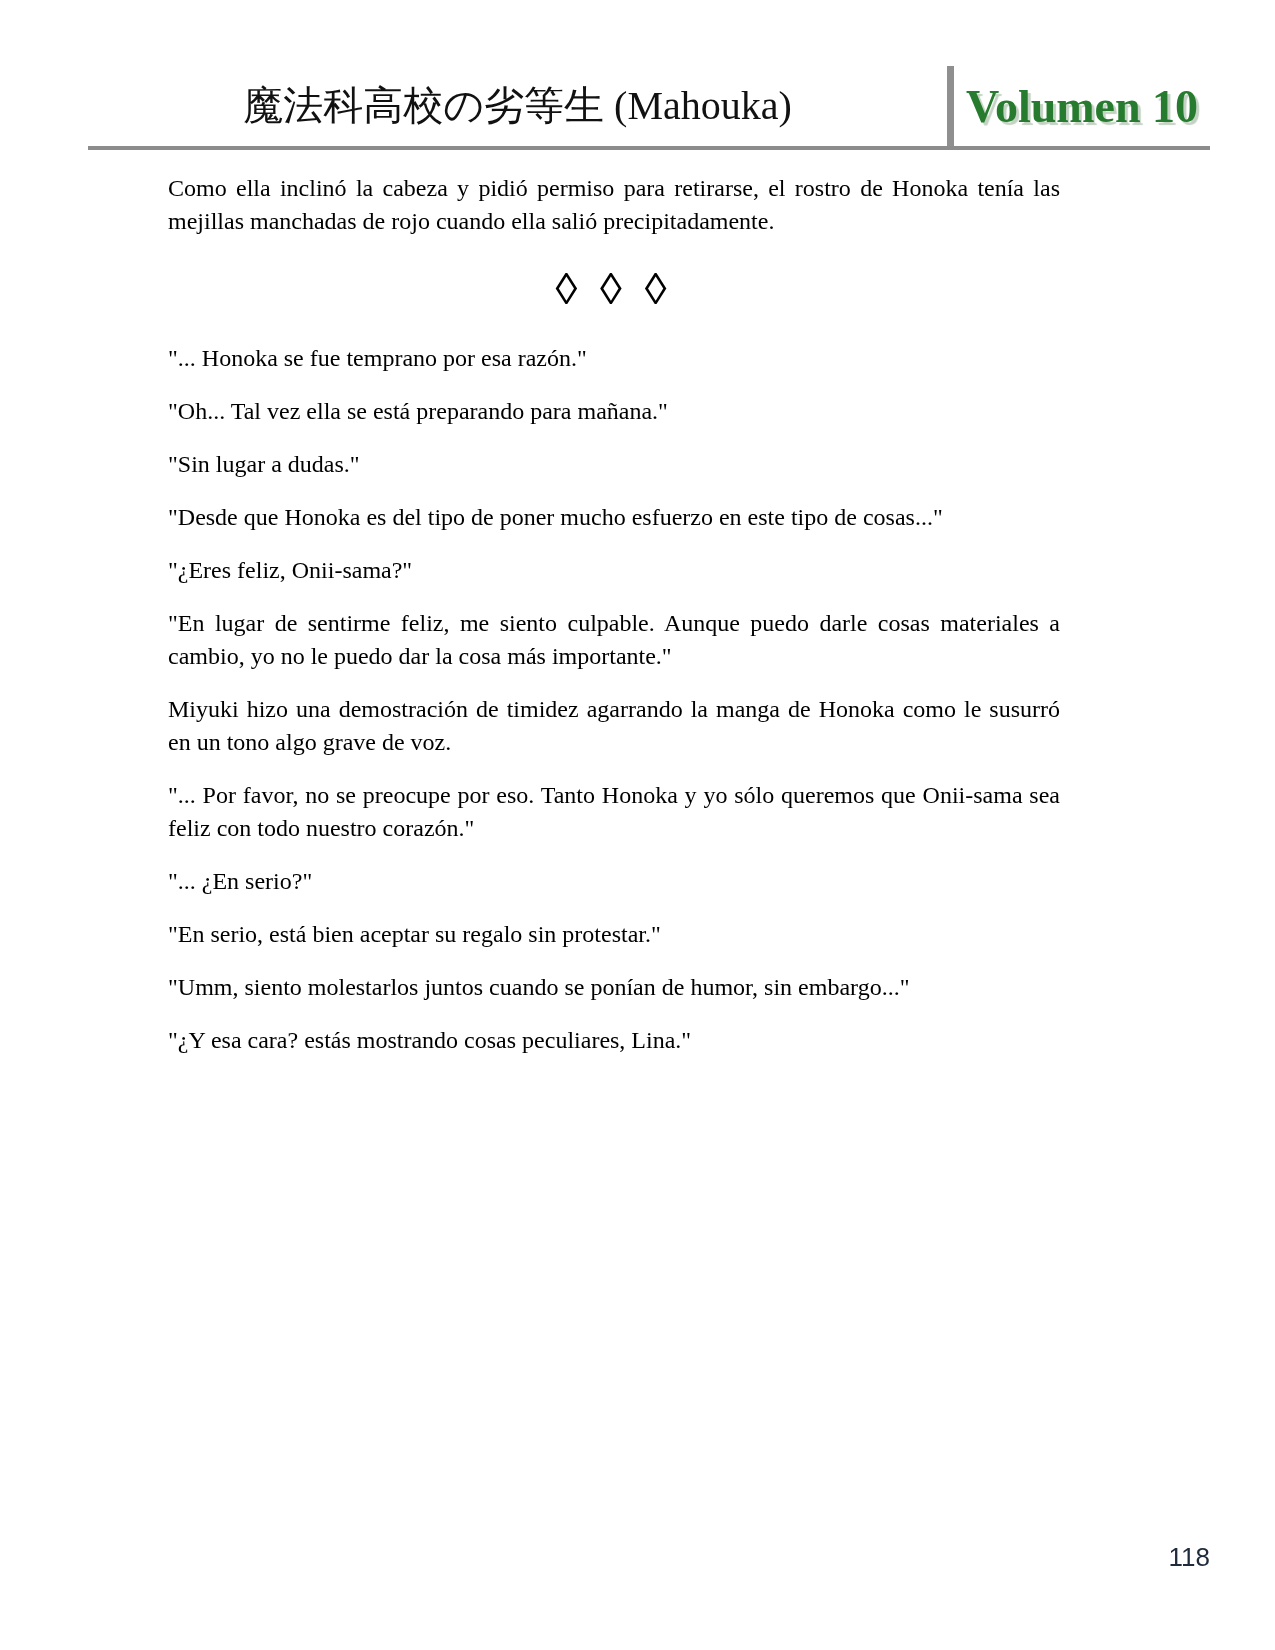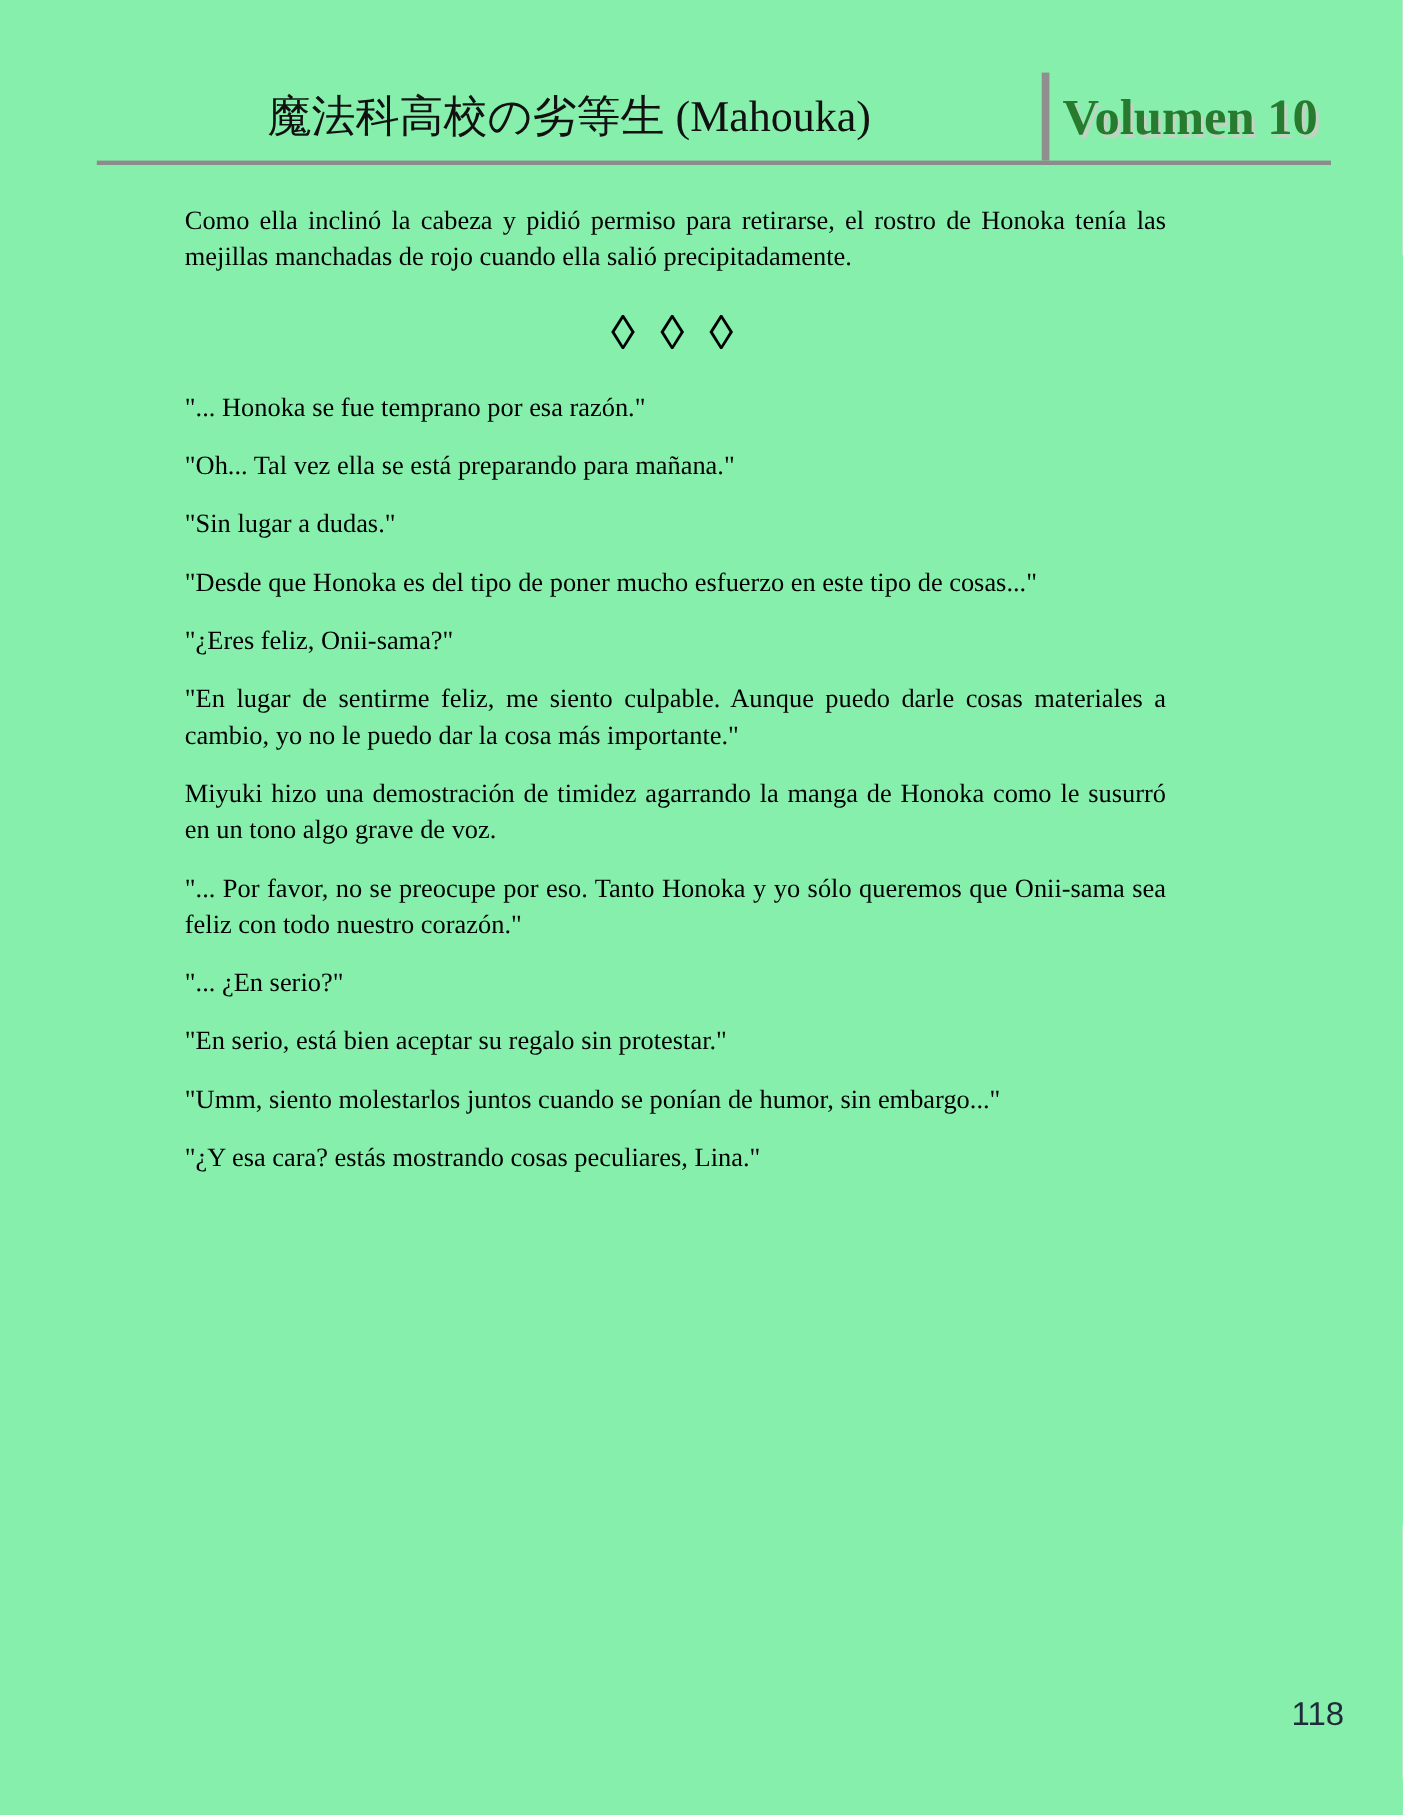--- a/index.html
+++ b/index.html
@@ -5,21 +5,21 @@
   html, body {
     margin: 0;
     padding: 0;
     background: #e8e8e8;
   }
   .page {
     position: relative;
     width: 1275px;
     height: 1650px;
     margin: 0 auto;
-    background: #86efac;
+    background: #ffffff;
     font-family: "Liberation Serif", serif;
     color: #000000;
     overflow: hidden;
   }
 
   
   .header {
     position: absolute;
     top: 66px;
     left: 88px;
@@ -54,44 +54,43 @@
     text-shadow: 3px 3px 1px #c3d2c3;
     white-space: nowrap;
   }
 
   
   .content {
     position: absolute;
     top: 172px;
     left: 168px;
     right: 215px;
-    margin-top: 13px;
   }
   .content p {
     margin: 0 0 20px 0;
     font-size: 24px;
     line-height: 33px;
     text-align: justify;
   }
   .separator {
     margin: 0 0 20px 0;
     font-size: 44px;
     line-height: 64px;
     text-align: center;
     letter-spacing: 6px;
     color: #000000;
   }
 
   
   .page-number {
     position: absolute;
     top: 1542px;
-    right: 53px;
+    right: 65px;
     font-family: "Liberation Sans", sans-serif;
-    font-size: 30px;
+    font-size: 26px;
     color: #1f2b3a;
   }
 </style>
 </head>
 <body>
 
 <div class="page">
 
   <header class="header">
     <div class="header-left">魔法科高校の劣等生 (Mahouka)</div>

